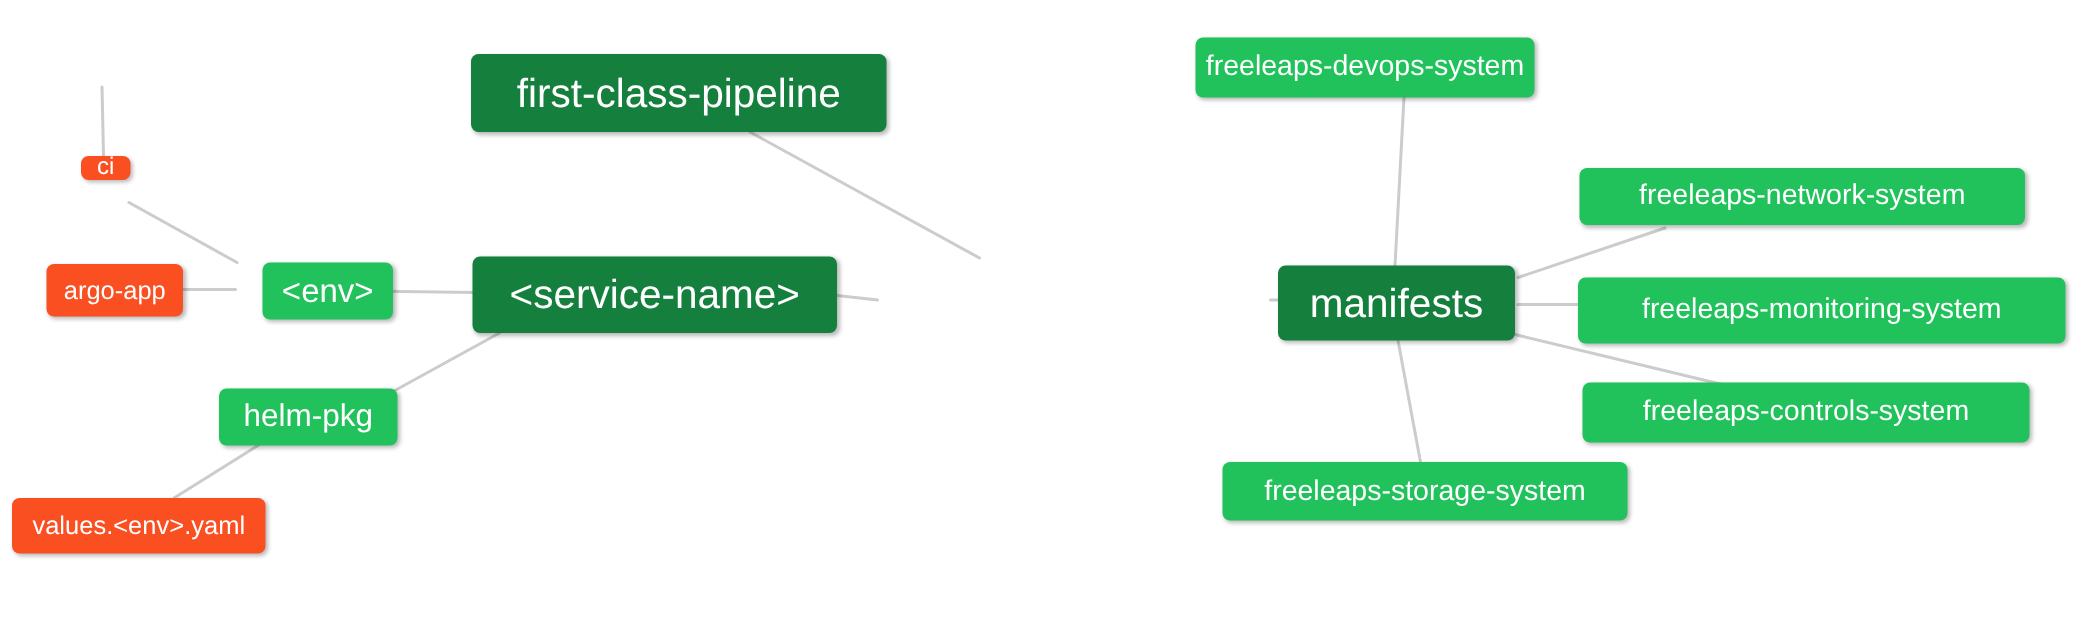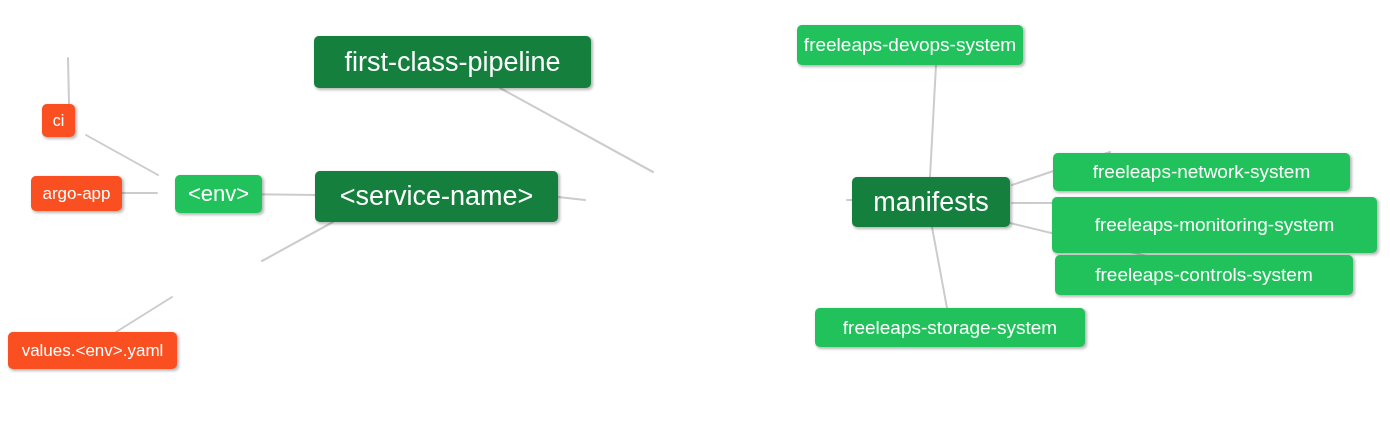--- a/index.html
+++ b/index.html
@@ -56,39 +56,40 @@
     <line x1="558" y1="197" x2="585" y2="200"></line>
     <line x1="847" y1="200" x2="852" y2="200"></line>
     <line x1="930" y1="177" x2="936" y2="65"></line>
     <line x1="1012" y1="185" x2="1110" y2="152"></line>
     <line x1="1012" y1="203" x2="1052" y2="203"></line>
     <line x1="1010" y1="223" x2="1151" y2="257"></line>
     <line x1="932" y1="227" x2="947" y2="308"></line>
   </svg>
 
 
-  <div class="node red" style="left:42px;  top:104px; width:33px;  height:33px; font-size:16px;">ci</div>
+  <div class="node red" style="left:54px;  top:104px; width:33px;  height:16px; font-size:16px;">ci</div>
 
   <div class="node red" style="left:31px;  top:176px; width:91px;  height:35px; font-size:17px;">argo-app</div>
 
   <div class="node green" style="left:175px; top:175px; width:87px;  height:38px; font-size:22px;">&lt;env&gt;</div>
 
+  <div class="node green" style="left:146px; top:259px; width:119px; height:38px; font-size:21px;">helm-pkg</div>
 
   <div class="node red" style="left:8px;   top:332px; width:169px; height:37px; font-size:17px;text-align:right;">values.&lt;env&gt;.yaml</div>
 
   <div class="node blue" style="left:314px; top:36px;  width:277px; height:52px; font-size:27px;">first-class-pipeline</div>
 
   <div class="node blue" style="left:315px; top:171px; width:243px; height:51px; font-size:27px;">&lt;service-name&gt;</div>
 
 
   <div class="node blue" style="left:852px; top:177px; width:158px; height:50px; font-size:27px;text-align:center;">manifests</div>
 
   <div class="node green" style="left:797px; top:25px;  width:226px; height:40px; font-size:19px;">freeleaps-devops-system</div>
 
-  <div class="node green" style="left:1053px; top:112px; width:297px; height:38px; font-size:19px;margin-top:41px;">freeleaps-network-system</div>
+  <div class="node green" style="left:1053px; top:112px; width:297px; height:38px; font-size:19px;">freeleaps-network-system</div>
 
-  <div class="node green" style="left:1052px; top:185px; width:325px; height:56px; font-size:19px;margin-top:12px;">freeleaps-monitoring-system</div>
+  <div class="node green" style="left:1052px; top:185px; width:325px; height:44px; font-size:19px;">freeleaps-monitoring-system</div>
 
   <div class="node green" style="left:1055px; top:255px; width:298px; height:40px; font-size:19px;">freeleaps-controls-system</div>
 
   <div class="node green" style="left:815px; top:308px; width:270px; height:39px; font-size:19px;">freeleaps-storage-system</div>
 
 </div>
 
 </body></html>

